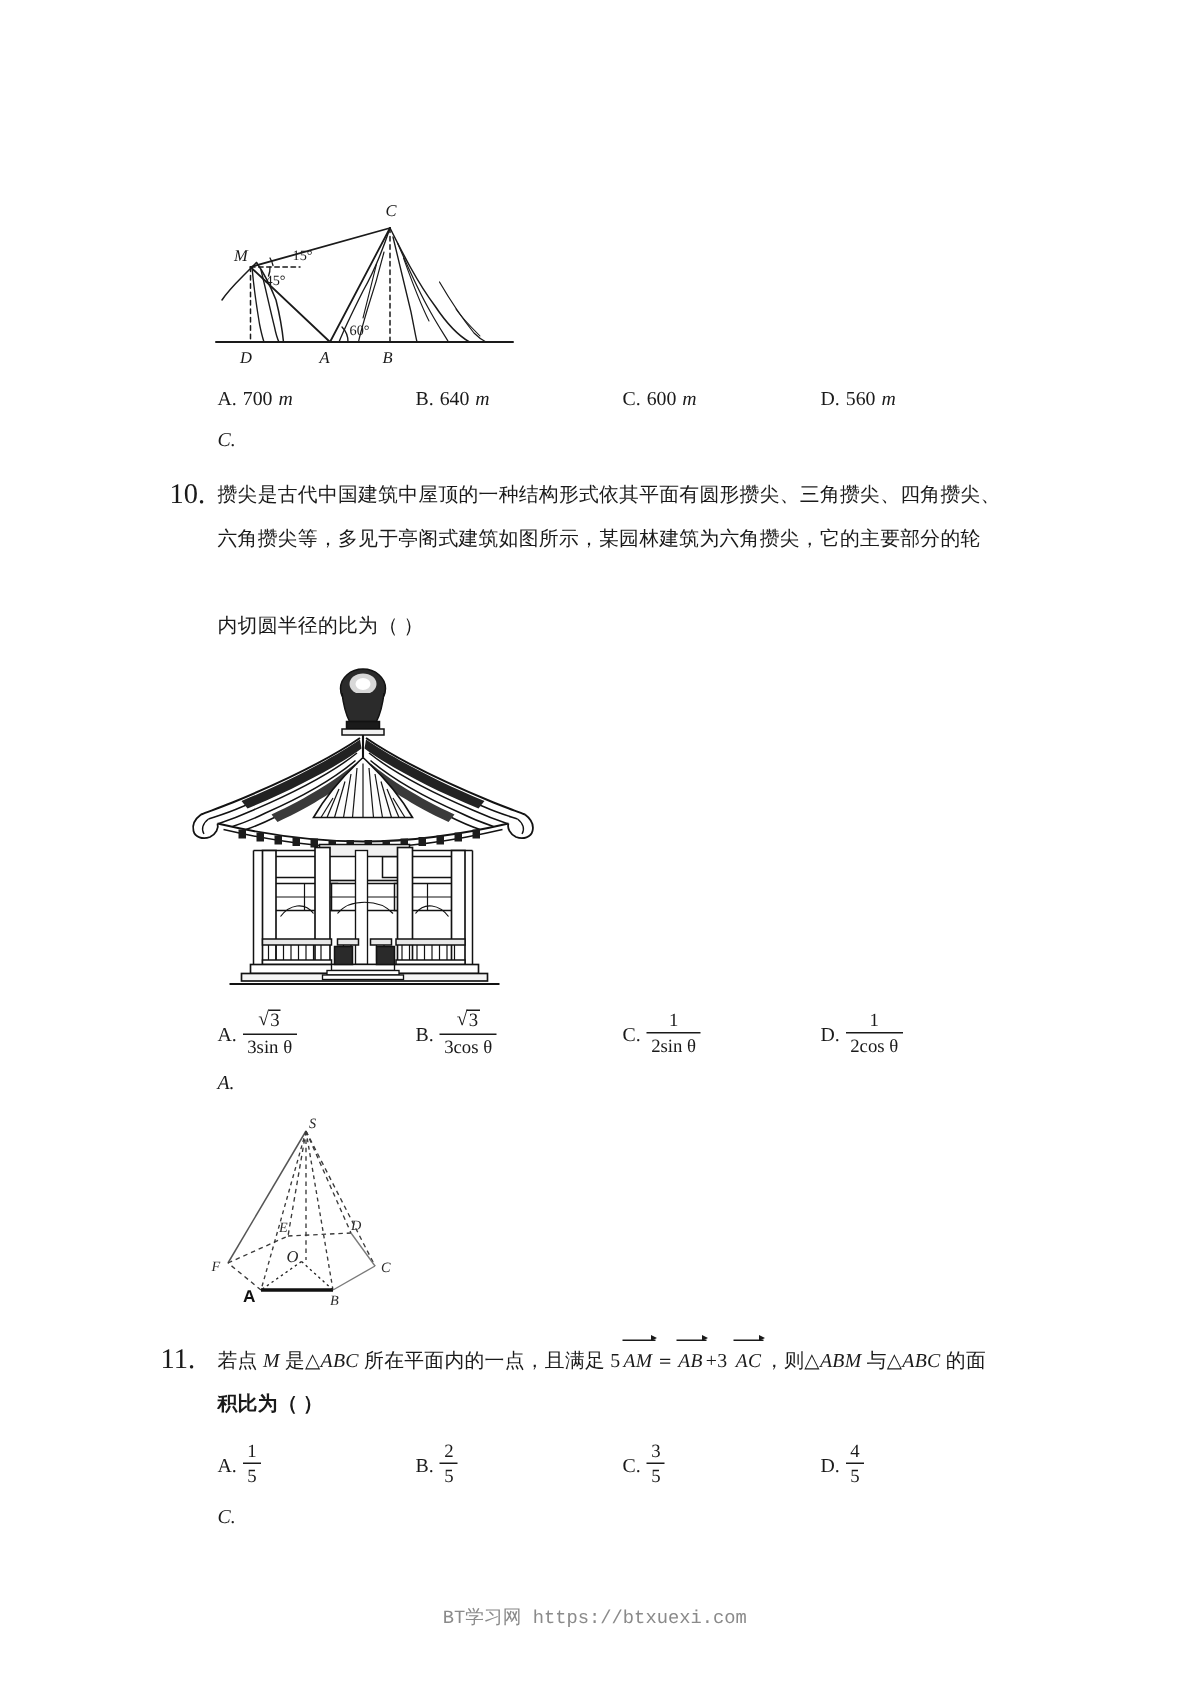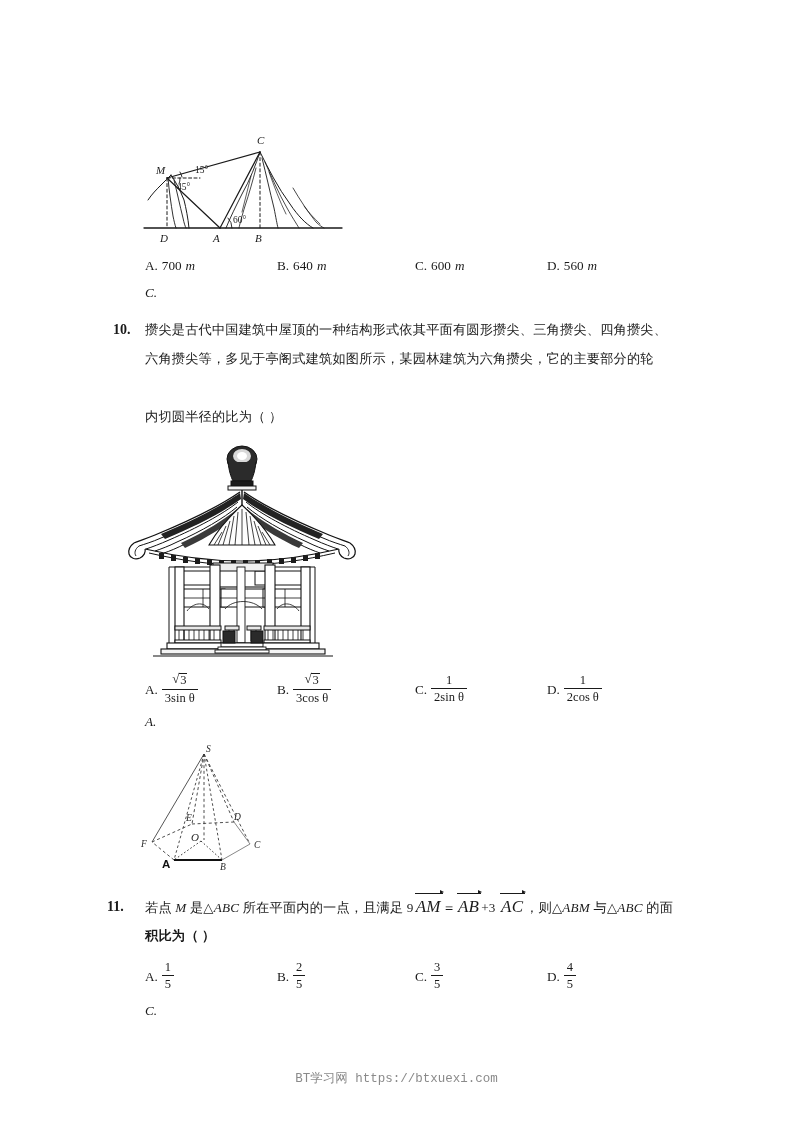--- a/index.html
+++ b/index.html
@@ -25,24 +25,23 @@
   
   .qline {
     position: absolute;
     font-size: 13.2px;
     line-height: 20px;
     letter-spacing: 0.2px;
     white-space: nowrap;
   }
   .qnum {
     position: absolute;
-    font-size: 14px;
+    font-size: 19px;
     line-height: 20px;
     white-space: nowrap;
-    font-weight: bold;
   }
   .ital {
     font-style: italic;
     font-family: "Liberation Serif", serif;
   }
   .ansletter {
     position: absolute;
     font-size: 13.2px;
     font-style: italic;
     white-space: nowrap;
@@ -101,21 +100,21 @@
     padding: 0 1px;
     display: inline-block;
     line-height: 1.1;
   }
 
   
   .vec {
     display: inline-block;
     position: relative;
     font-style: italic;
-    font-size: 17px;
+    font-size: 13px;
     padding: 0 1px;
     margin: 0 1px;
   }
   .vec::after {
     content: "";
     position: absolute;
     left: 0; right: -1px;
     top: -4px;
     height: 0;
     border-top: 1.1px solid #1a1a1a;
@@ -452,21 +451,21 @@
         <text x="116" y="106">C</text>
         <text x="53" y="99" font-size="11">O</text>
         <text x="82" y="128">B</text>
       </g>
       <text x="24" y="126" font-family="Liberation Sans, sans-serif" font-size="11.5" font-weight="bold" fill="#111">A</text>
     </svg>
   </div>
 
   <div class="qnum" style="left:107px; top:897px;">11.</div>
   <div class="qline" style="left:145px; top:897px;">
-    <span>若点 </span><span class="ital">M</span><span> 是△</span><span class="ital">ABC</span><span> 所在平面内的一点，且满足 9</span><span class="vec">AM</span><span>＝</span><span class="vec">AB</span><span>+3 </span><span class="vec">AC</span><span>，则△</span><span class="ital">ABM</span><span> 与△</span><span class="ital">ABC</span><span> 的面</span>
+    <span>若点 </span><span class="ital">M</span><span> 是△</span><span class="ital">ABC</span><span> 所在平面内的一点，且满足 5</span><span class="vec">AM</span><span>＝</span><span class="vec">AB</span><span>+3 </span><span class="vec">AC</span><span>，则△</span><span class="ital">ABM</span><span> 与△</span><span class="ital">ABC</span><span> 的面</span>
   </div>
   <div class="qline" style="left:145px; top:926px;font-weight:bold;">积比为（     ）</div>
 
   <div class="optrow" style="top:955px;">
     <div class="opt" style="left:145px; top:6px;">
       <span class="optlabel">A.</span>
       <span class="frac">
         <span class="num">1</span>
         <span class="den">5</span>
       </span>

